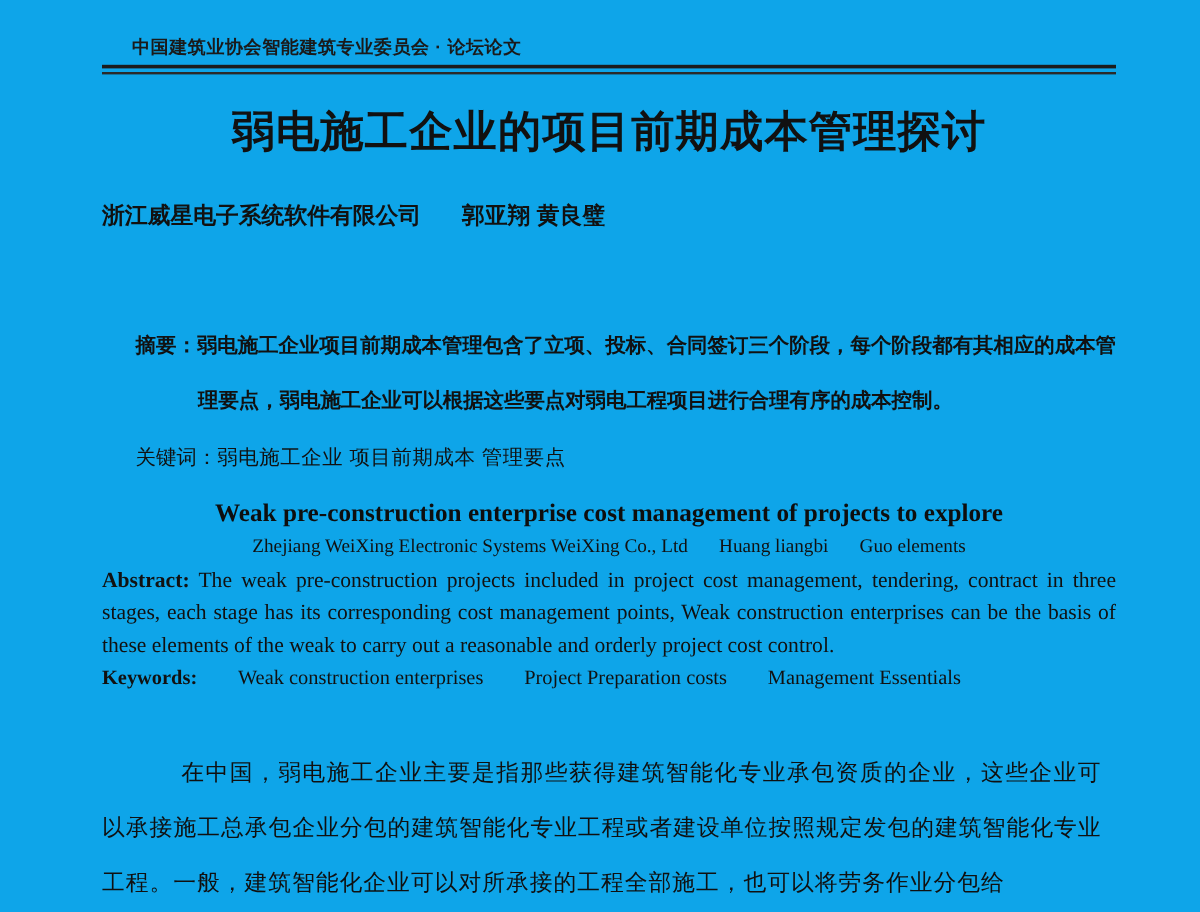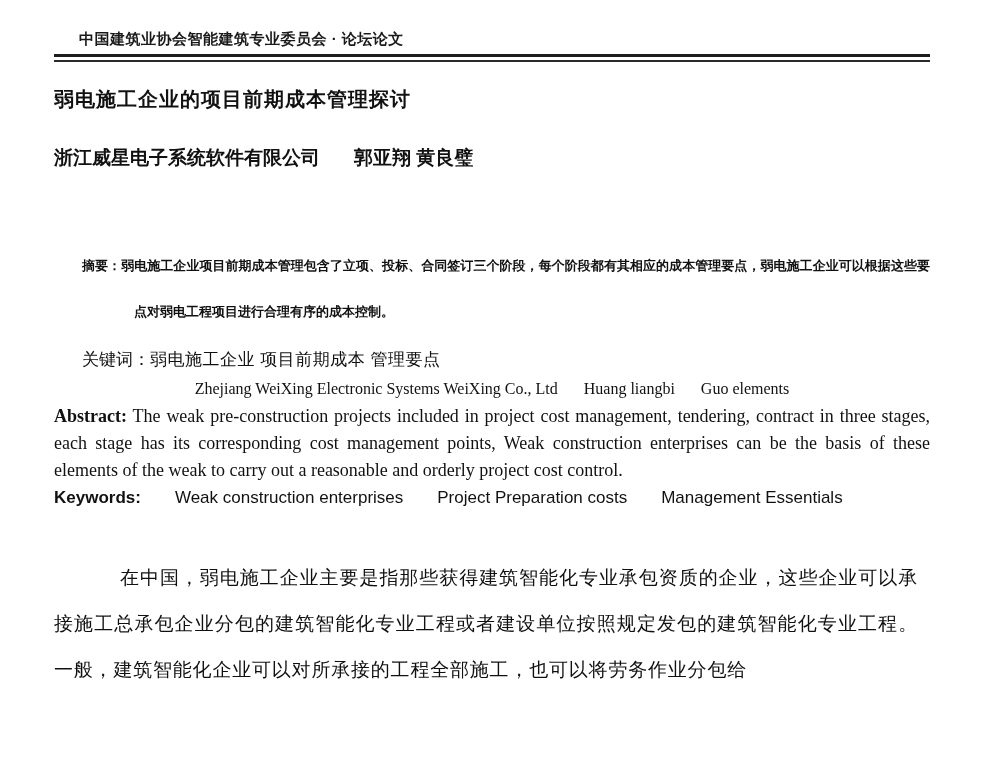--- a/index.html
+++ b/index.html
@@ -6,25 +6,25 @@
     margin: 0;
     padding: 0;
     background: #e8e8e6;
     font-family: "Liberation Sans", sans-serif;
   }
   .page {
     position: relative;
     width: 1000px;
     height: 760px;
     margin: 0 auto;
-    background: #ffffff;
+    background: #0ea5e9;
     color: #151515;
     overflow: hidden;
     box-sizing: border-box;
-    padding: 30px 70px 0 54px;
+    padding: 30px 70px 0 85px;
   }
   
   .running-head {
     margin-left: 25px;
     font-size: 15px;
     font-weight: bold;
     letter-spacing: 0.5px;
     color: #1a1a1a;
   }
   .head-rule-thick {
@@ -33,40 +33,41 @@
     background: #1c1c1c;
   }
   .head-rule-thin {
     margin-top: 3px;
     height: 2px;
     background: #2a2a2a;
   }
   
   .cn-title {
     margin-top: 24px;
-    font-size: 20px;
+    text-align: center;
+    font-size: 36px;
     font-weight: bold;
     letter-spacing: 1px;
     color: #111;
   }
   
   .cn-authors {
     margin-top: 32px;
     text-align: left;
     font-size: 19px;
     font-weight: bold;
     color: #111;
   }
   .cn-authors .names { margin-left: 34px; }
   
   .cn-abstract {
     margin: 72px 0 0 28px;
     padding-left: 52px;
     text-indent: -52px;
-    font-size: 13px;
+    font-size: 17px;
     font-weight: bold;
     line-height: 46px;
     text-align: justify;
     color: #111;
   }
   .cn-keywords {
     margin: 12px 0 0 28px;
     font-size: 17px;
     font-weight: normal;
     line-height: 26px;
@@ -94,21 +95,21 @@
     margin-top: 5px;
     font-family: "Liberation Serif", serif;
     font-size: 18px;
     line-height: 27px;
     text-align: justify;
     color: #111;
   }
   .en-abstract .label, .en-keywords .label { font-weight: bold; }
   .en-keywords {
     margin-top: 0;
-    font-family: Liberation Sans, sans-serif;
+    font-family: Liberation Serif, serif;
     font-size: 17px;
     line-height: 27px;
     color: #111;
   }
   .en-keywords .kw-item { margin-right: 34px; }
   .en-keywords .kw-item:last-child { margin-right: 0; }
   
   .cn-body {
     margin-top: 44px;
     padding-right: 12px;
@@ -136,20 +137,21 @@
   </div>
 
   <p class="cn-abstract" style="margin-bottom:0;">
     <span class="label">摘要：</span><span>弱电施工企业项目前期成本管理包含了立项、投标、合同签订三个阶段，每个阶段都有其相应的成本管理要点，弱电施工企业可以根据这些要点对弱电工程项目进行合理有序的成本控制。</span>
   </p>
 
   <p class="cn-keywords" style="margin-bottom:0;">
     <span class="label">关键词：</span><span class="kw-text">弱电施工企业 项目前期成本 管理要点</span>
   </p>
 
+  <h2 class="en-title" style="margin-bottom:0;">Weak pre-construction enterprise cost management of projects to explore</h2>
 
   <div class="en-affiliation">
     <span>Zhejiang WeiXing Electronic Systems WeiXing Co., Ltd</span><span class="en-name">Huang liangbi</span><span class="en-name">Guo elements</span>
   </div>
 
   <p class="en-abstract" style="margin-bottom:0;">
     <span class="label">Abstract:</span><span> The weak pre-construction projects included in project cost management, tendering, contract in three stages, each stage has its corresponding cost management points, Weak construction enterprises can be the basis of these elements of the weak to carry out a reasonable and orderly project cost control.</span>
   </p>
 
   <p class="en-keywords" style="margin-bottom:0;">

